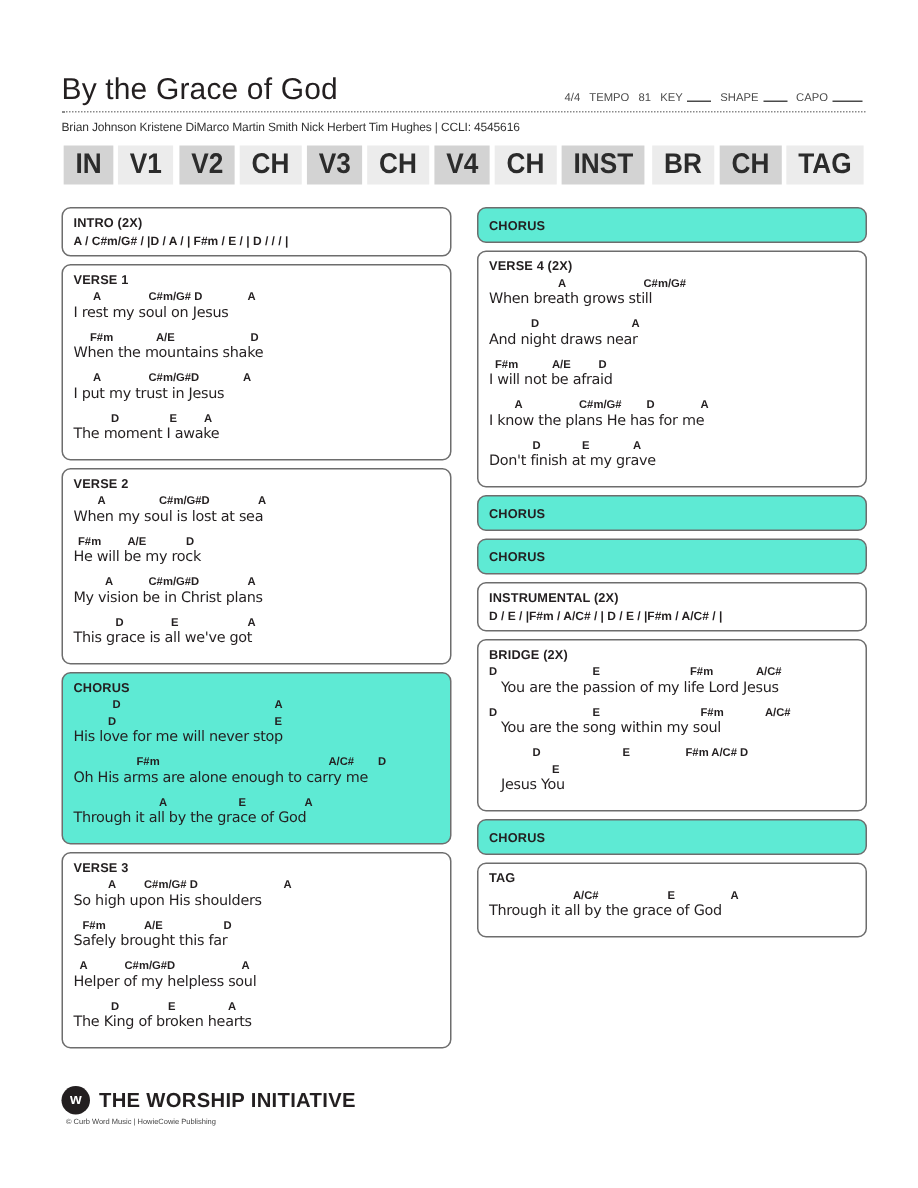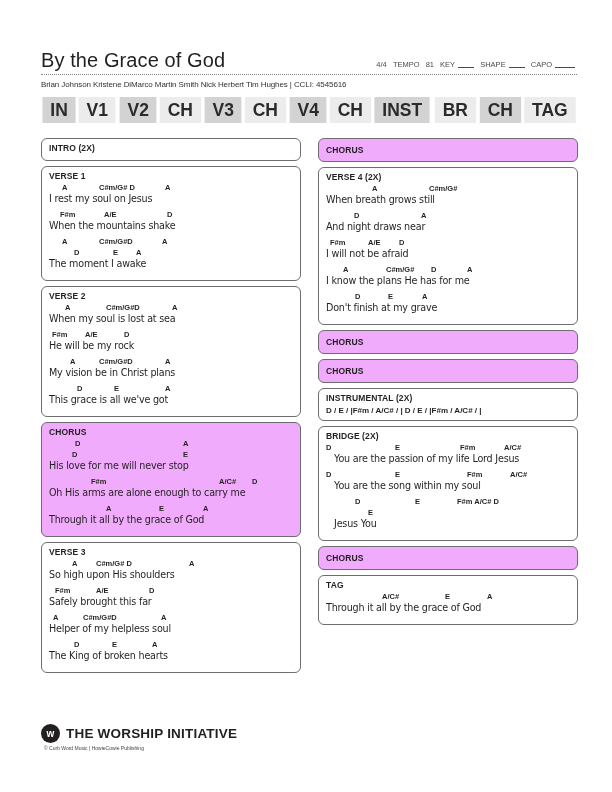--- a/index.html
+++ b/index.html
@@ -12,21 +12,21 @@
   .rule { position: absolute; left: 41px; right: 35px; top: 74px; border-top: 1.5px dotted #8a8a8a; }
   .authors { position: absolute; left: 41px; top: 80px; font-size: 8px; color: #333; letter-spacing: -0.1px; }
   .roadmap { position: absolute; left: 41px; top: 97px; width: 537px; height: 26px; display: flex; }
   .rm { flex: 1 1 auto; display: flex; align-items: center; justify-content: center; font-weight: bold; font-size: 19px; color: #2b2b2b; font-family: "Liberation Sans", sans-serif; transform: scaleX(0.92); transform-origin: center; }
   .rm.dark { background: #d3d3d3; }
   .rm.light { background: #ececec; }
   .col { position: absolute; top: 110px; width: 260px; margin-top: 28px; }
   .col.left { left: 41px; }
   .col.right { left: 318px; }
   .box { border: 1px solid #6d6d6d; border-radius: 6px; margin-bottom: 5px; padding: 4px 7px 5px 7px; background: #fff; box-sizing: border-box; }
-  .box.shaded { background: #f0abfc; }
+  .box.shaded { background: #5eead4; }
   .box.collapsed { height: 24px; padding-top: 6px; }
   .sec-title { font-weight: bold; font-size: 8.5px; letter-spacing: 0.1px; margin-bottom: 2px; }
   .prog { font-weight: bold; font-size: 8px; margin-top: 3px; }
   .line { position: relative; margin-top: 1px; }
   .chords { height: 10px; position: relative; font-size: 7.5px; font-weight: bold; }
   .chord { position: absolute; top: 0; white-space: nowrap; }
   .lyric { font-family: "DejaVu Sans", sans-serif; font-size: 9.6px; letter-spacing: -0.2px; line-height: 12px; margin-bottom: 5px; white-space: nowrap; }
   .indent .lyric { padding-left: 8px; }
   .footer-logo { position: absolute; left: 41px; top: 724px; display: flex; align-items: center; }
   .logo-icon { width: 19px; height: 19px; border-radius: 50%; background: #231f20; display: flex; align-items: center; justify-content: center; color: #fff; font-size: 10px; font-weight: bold; }
@@ -61,20 +61,21 @@
     <div class="rm light">CH</div>
     <div class="rm dark">INST</div>
     <div class="rm light">BR</div>
     <div class="rm dark">CH</div>
     <div class="rm light">TAG</div>
   </div>
 
 <div class="col left">
   <div class="box">
     <div class="sec-title">INTRO (2X)</div>
+    <div class="prog">A / C#m/G# / |D / A / | F#m / E / | D / / / |</div>
   </div>
   <div class="box">
     <div class="sec-title">VERSE 1</div>
     <div class="lines">
         <div class="line">
           <div class="chords">
             <span class="chord" style="left: 13px;">A</span>
             <span class="chord" style="left: 50px;">C#m/G# D</span>
             <span class="chord" style="left: 116px;">A</span>
           </div>
@@ -87,20 +88,21 @@
             <span class="chord" style="left: 118px;">D</span>
           </div>
           <div class="lyric">When the mountains shake</div>
         </div>
         <div class="line">
           <div class="chords">
             <span class="chord" style="left: 13px;">A</span>
             <span class="chord" style="left: 50px;">C#m/G#D</span>
             <span class="chord" style="left: 113px;">A</span>
           </div>
+          <div class="lyric">I put my trust in Jesus</div>
         </div>
         <div class="line">
           <div class="chords">
             <span class="chord" style="left: 25px;">D</span>
             <span class="chord" style="left: 64px;">E</span>
             <span class="chord" style="left: 87px;">A</span>
           </div>
           <div class="lyric">The moment I awake</div>
         </div>
       </div>

